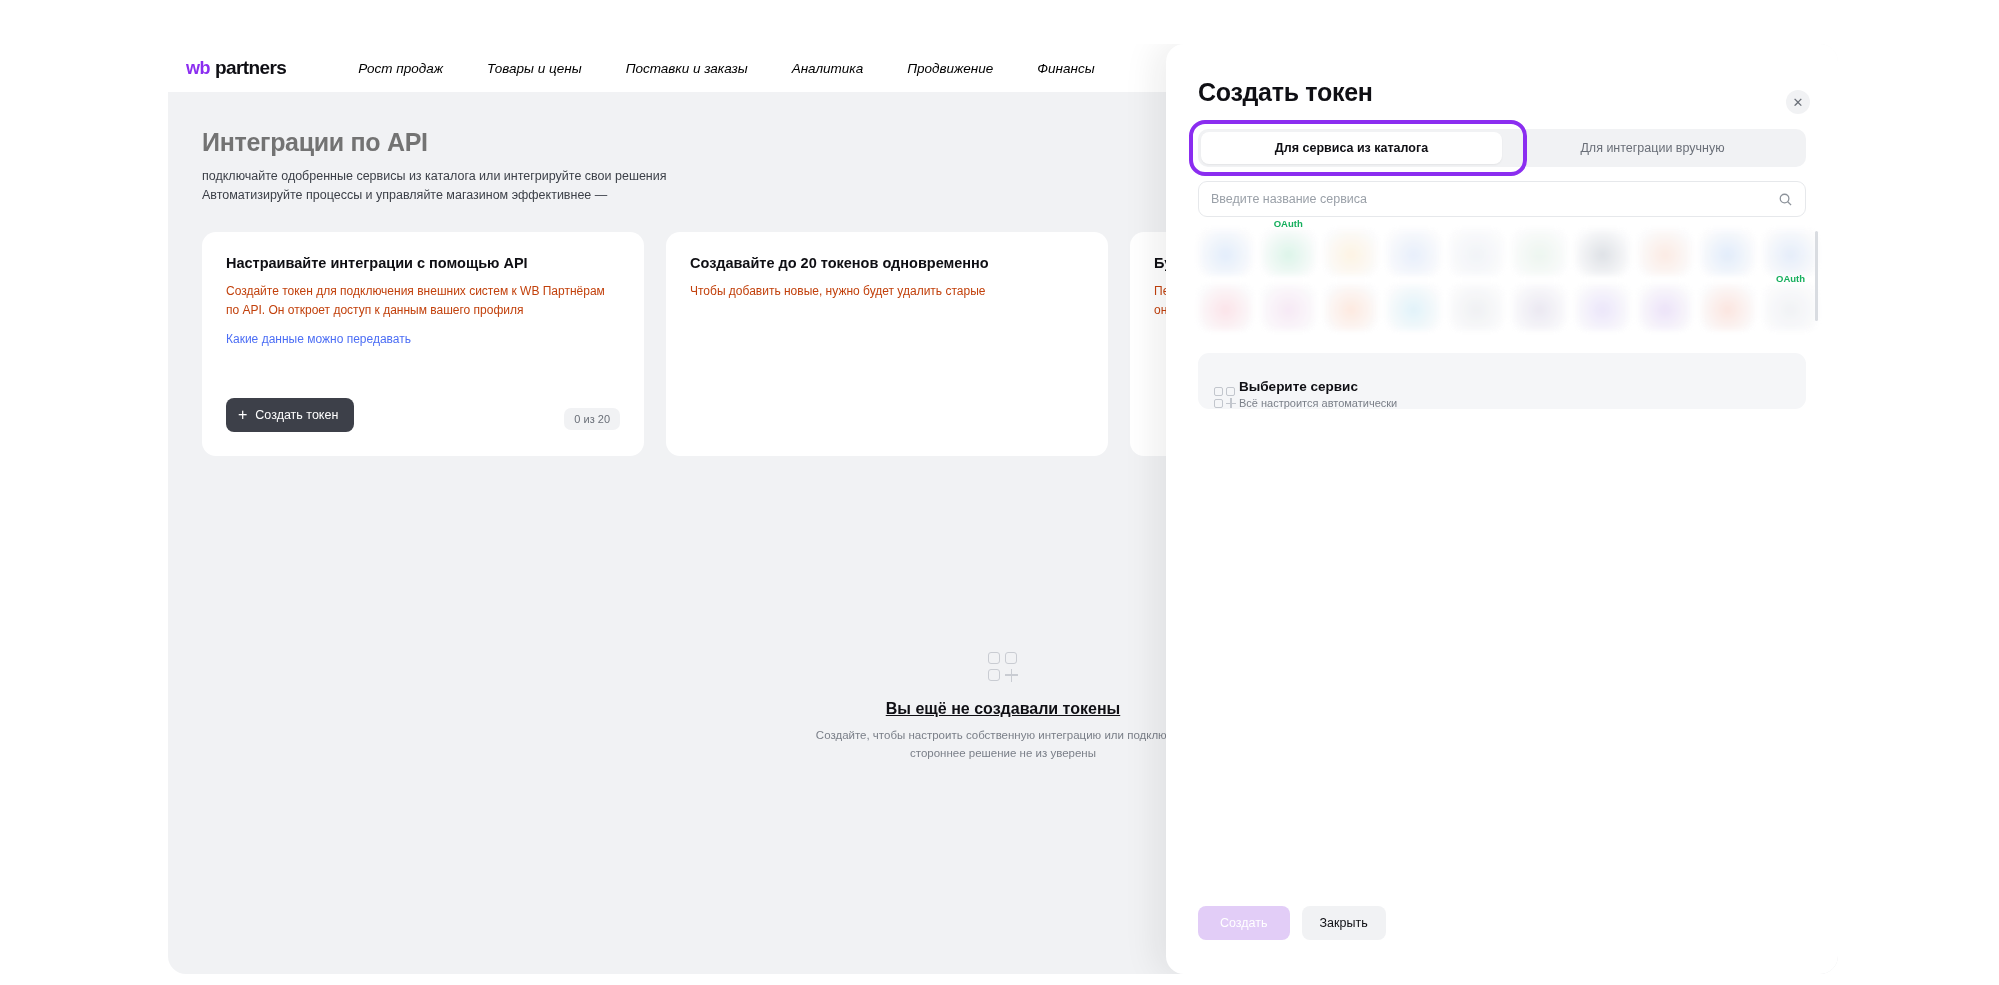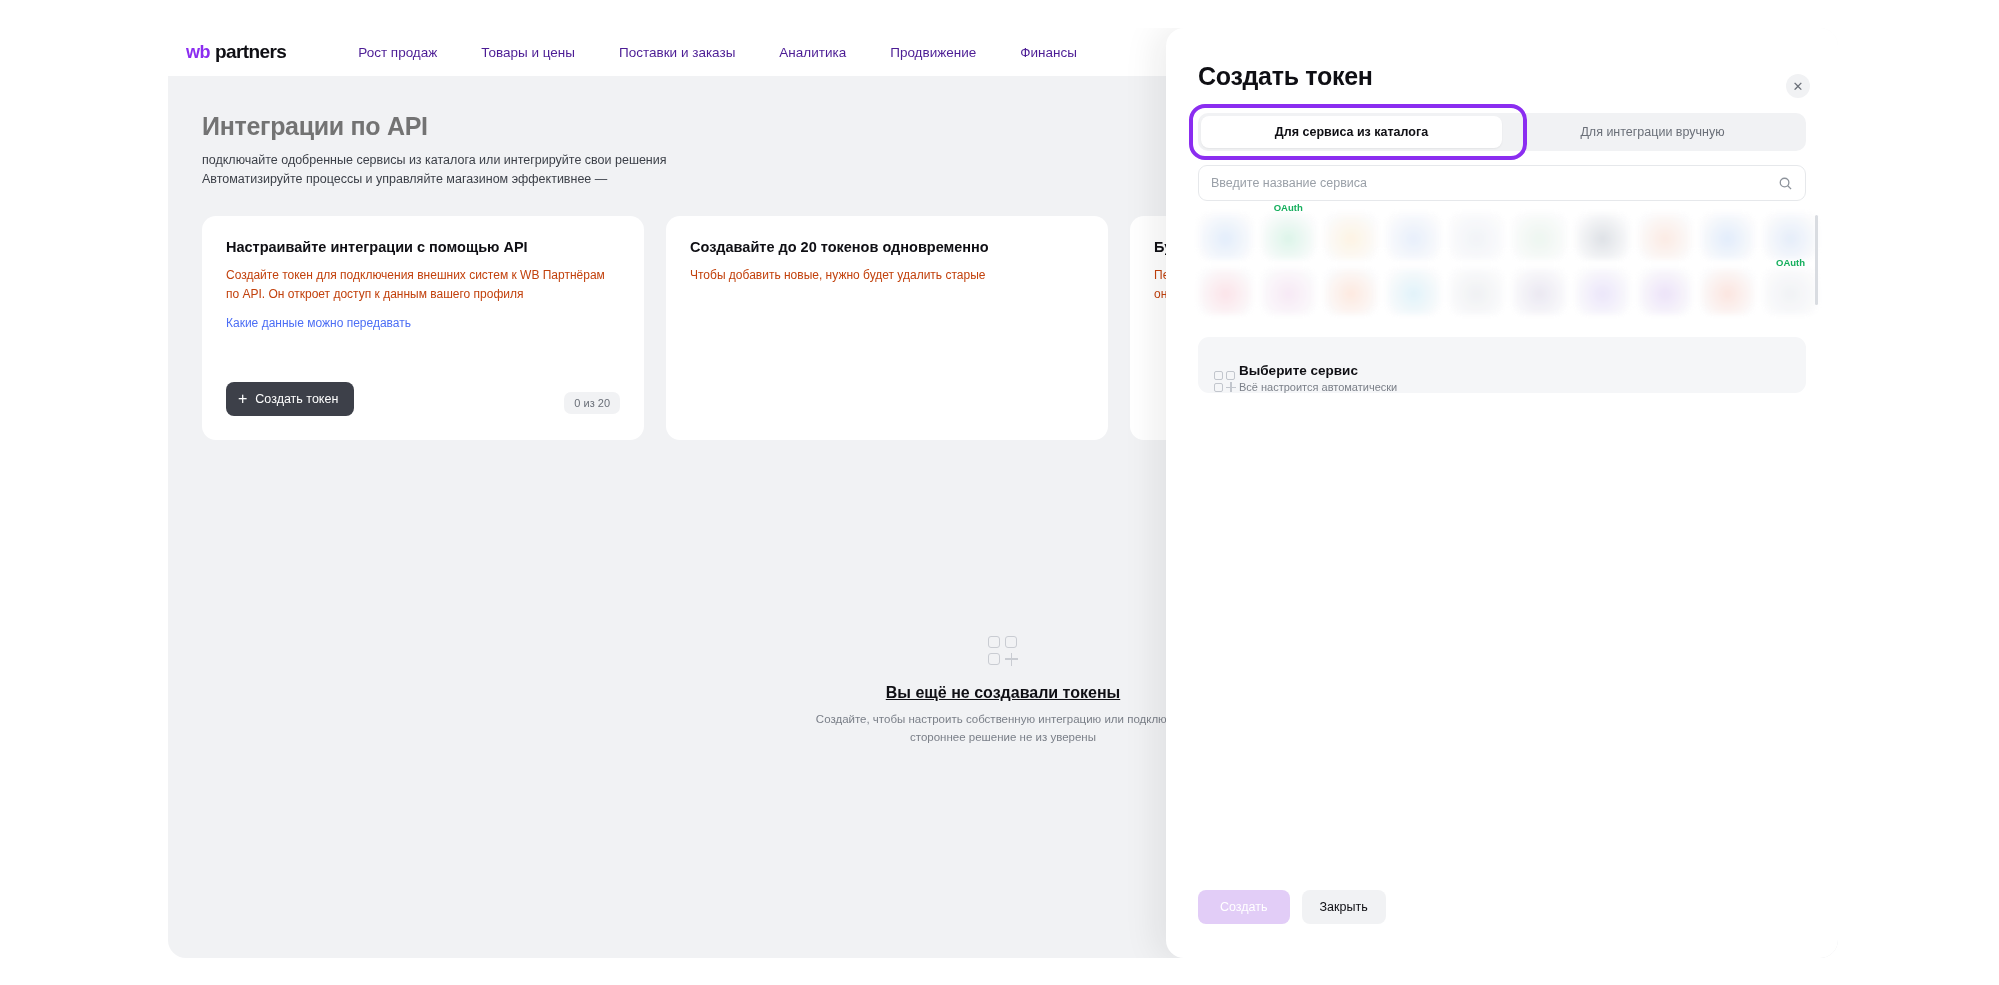--- a/index.html
+++ b/index.html
@@ -2,40 +2,40 @@
 <html><head>
 <meta charset="utf-8">
 <style>
   * { box-sizing: border-box; margin: 0; padding: 0; }
   html, body {
     width: 1999px; height: 985px;
     background: #ffffff;
     font-family: "Liberation Sans", sans-serif;
     overflow: hidden;
   }
-  .screen { position: relative; width: 1999px; height: 821px; background:#fff; }
+  .screen { position: relative; width: 1999px; height: 821px; background:#fff;margin-top:16px; }
 
   
   .app-window {
     position: absolute; left: 168px; top: 28px;
     width: 1670px; height: 930px;
     background: #ffffff;
     border-radius: 18px;
     overflow: hidden;
   }
   .nav {
     height: 48px; background:#fff; display:flex; align-items:center;
     padding-left: 18px; gap: 0;
   }
   .logo { display:flex; align-items:center; gap:5px; margin-right: 50px; }
   .logo-wb { color:#8b2df0; font-weight:700; font-size:18px; letter-spacing:-0.5px; }
   .logo-partners { color:#0f0f14; font-weight:700; font-size:19px; letter-spacing:-0.6px; }
   .nav-item {
-    font-size: 13.5px; color:#4c1d95; font-weight:500;
-    padding: 0 22px; white-space:nowrap; cursor:pointer;
+    font-size: 13.5px; color:#000000; font-weight:500;
+    padding: 0 22px; white-space:nowrap; cursor:pointer;font-style:italic;
   }
 
   
   .page {
     position:absolute; left:0; top:48px; right:0; bottom:0;
     background:#f1f2f4;
   }
   .page-inner { padding: 36px 34px 0 34px; }
   .page-title { font-size: 25px; font-weight:700; color:#737373; letter-spacing:-0.3px; }
   .page-sub { margin-top:10px; font-size:12.5px; color:#3b3f47; line-height:1.55; }

